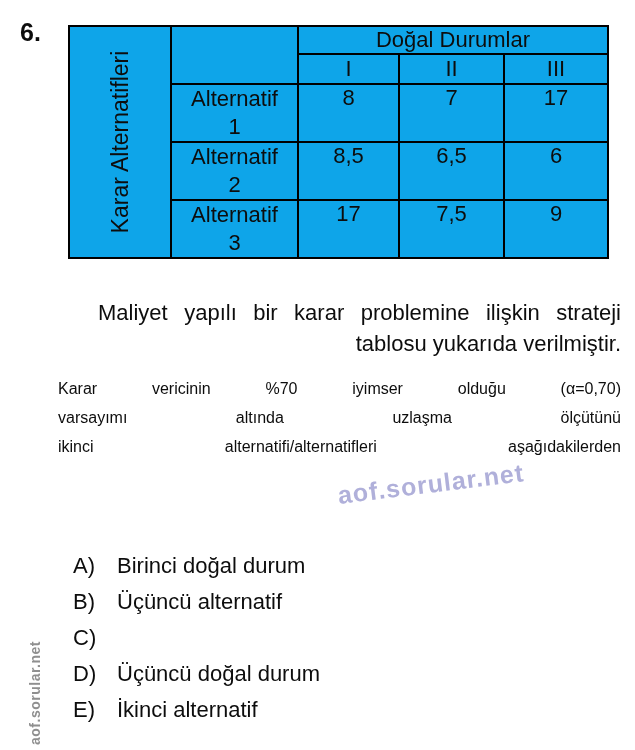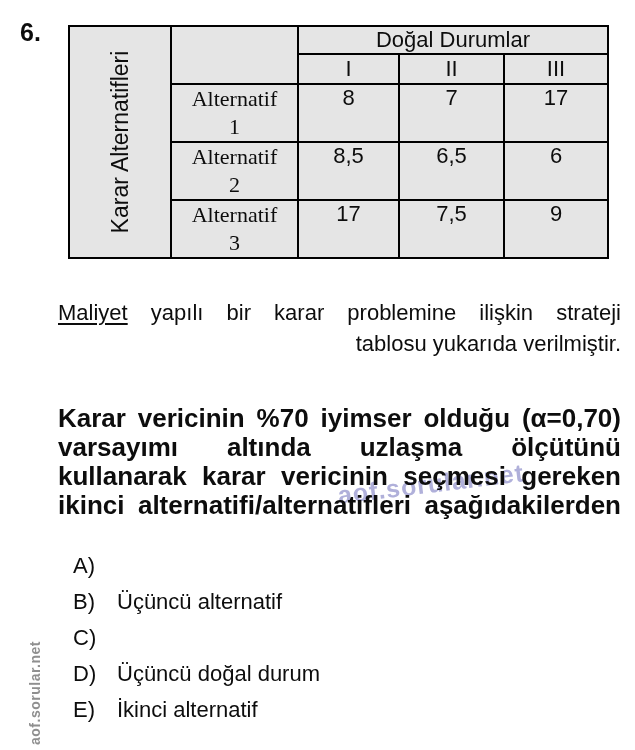--- a/index.html
+++ b/index.html
@@ -28,39 +28,38 @@
     left: 68px;
     top: 25px;
     border-collapse: collapse;
     table-layout: fixed;
   }
   .dtable td {
     border: 2px solid #000000;
     font-size: 22px;
     text-align: center;
     padding: 0;
-    background: #e5e5e5;
+    background: #0ea5e9;
   }
   .rot-cell { position: relative; }
   .rot-label {
     position: absolute;
     left: 50%;
     top: 50%;
     transform: translate(-50%, -50%) rotate(-90deg);
     white-space: nowrap;
     font-size: 23px;
   }
   .top-header { height: 26px; line-height: 24px; }
   .state-header { height: 28px; line-height: 26px; }
   .row-label {
     vertical-align: top;
     line-height: 28px;
     padding-top: 1px;
     height: 53px;
-    font-family: Liberation Serif, serif;
   }
   .val {
     vertical-align: top;
     line-height: 26px;
     padding-top: 4px;
   }
 
   
   .wm-overlay {
     position: absolute;
@@ -93,29 +92,29 @@
     position: absolute;
     left: 58px;
     top: 297px;
     width: 563px;
     font-size: 22px;
     line-height: 31px;
   }
   .stem {
     position: absolute;
     left: 58px;
-    top: 404px;
+    top: 374px;
     width: 563px;
-    font-size: 26px;
-    font-weight: bold;
+    font-size: 16px;
+    font-weight: normal;
     line-height: 29px;
   }
   .line.just { text-align: justify; text-align-last: justify; }
   .line.last { text-align: right; }
-  .u { text-decoration: underline; text-underline-offset: 3px; }
+  .u { text-underline-offset: 3px; margin-left: 40px; }
 
   
   .options {
     position: absolute;
     left: 73px;
     top: 548px;
     font-size: 22px;
   }
   .opt {
     display: flex;
@@ -185,27 +184,27 @@
   <div class="wm-overlay">aof.sorular.net</div>
 
   <div class="intro">
     <div class="line just"><span class="u">Maliyet</span> <span>yapılı bir karar problemine ilişkin strateji</span></div>
     <div class="line last">tablosu yukarıda verilmiştir.</div>
   </div>
 
   <div class="stem">
     <div class="line just">Karar vericinin %70 iyimser olduğu (α=0,70)</div>
     <div class="line just">varsayımı altında uzlaşma ölçütünü</div>
-    <div class="line just">kullanarak karar vericinin seçmesi gereken</div>
     <div class="line just">ikinci alternatifi/alternatifleri aşağıdakilerden</div>
   </div>
 
   <div class="options">
     <div class="opt">
       <span class="letter">A)</span>
+      <span>Birinci doğal durum</span>
     </div>
     <div class="opt">
       <span class="letter">B)</span>
       <span>Üçüncü alternatif</span>
     </div>
     <div class="opt">
       <span class="letter">C)</span>
     </div>
     <div class="opt">
       <span class="letter">D)</span>

